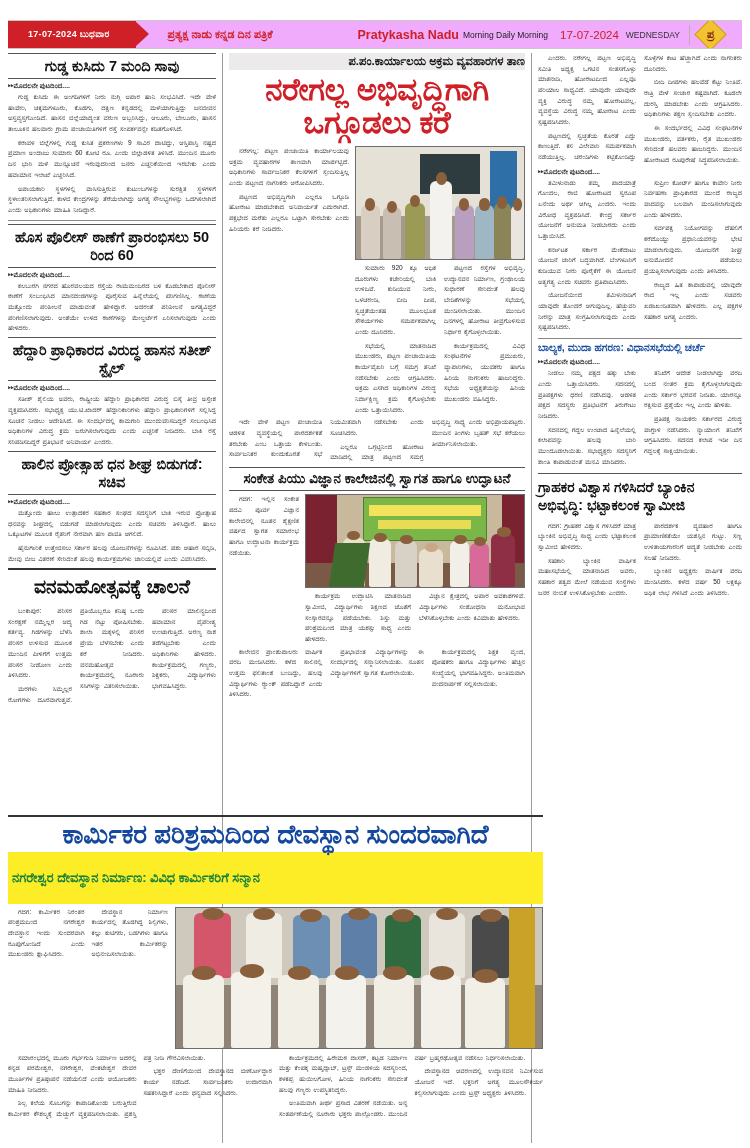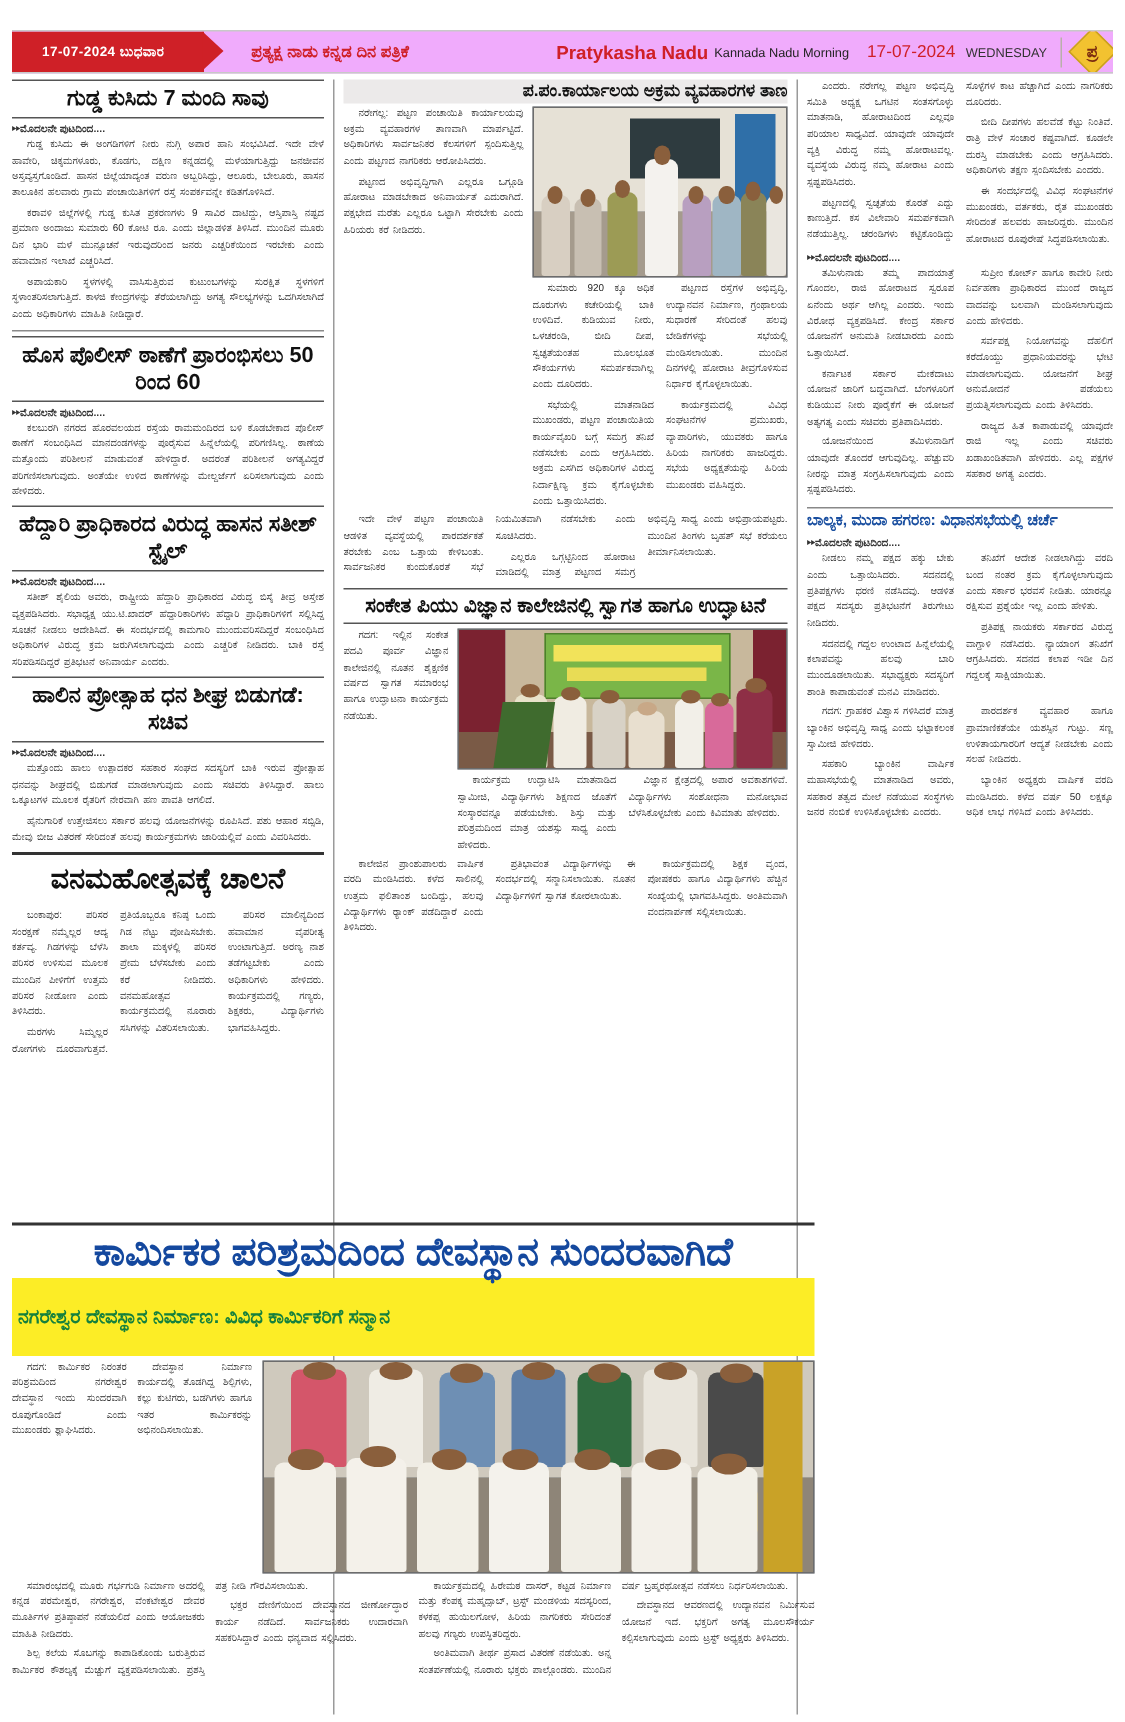--- a/index.html
+++ b/index.html
@@ -32,21 +32,21 @@
   .mh-datetab:after{
     content:"";position:absolute;right:-13px;top:0;
     width:0;height:0;border-style:solid;
     border-width:13.5px 0 13.5px 14px;
     border-color:transparent transparent transparent #cf2027;
   }
   .mh-tagline{
     color:#cf2027;font-weight:bold;font-size:11px;
     margin-left:32px;white-space:nowrap;
   }
-  .mh-right{margin-left:auto;display:flex;align-items:center;padding-right:2px;}
+  .mh-right{margin-left:auto;display:flex;align-items:center;padding-right:20px;}
   .mh-brand{color:#cf2027;font-weight:bold;font-size:12.5px;white-space:nowrap;}
   .mh-sub{color:#222;font-size:8.5px;margin-left:4px;white-space:nowrap;}
   .mh-date2{color:#cf2027;font-weight:normal;font-size:11.5px;margin-left:12px;white-space:nowrap;}
   .mh-day{color:#333;font-size:8.5px;margin-left:7px;white-space:nowrap;}
   .mh-sep{width:1px;height:20px;background:#b9b0aa;margin:0 9px;}
   .mh-logo{
     width:21px;height:21px;background:#f2c230;
     border:1px solid #c9a020;transform:rotate(45deg);
     display:flex;align-items:center;justify-content:center;
   }
@@ -143,21 +143,21 @@
 </head>
 <body>
 
 <div class="page">
 
   <div class="masthead">
     <div class="mh-datetab">17-07-2024 ಬುಧವಾರ</div>
     <div class="mh-tagline">ಪ್ರತ್ಯಕ್ಷ ನಾಡು ಕನ್ನಡ ದಿನ ಪತ್ರಿಕೆ</div>
     <div class="mh-right">
       <div class="mh-brand">Pratykasha Nadu</div>
-      <div class="mh-sub">Kannada Nadu Morning</div>
+      <div class="mh-sub">Morning Daily Morning</div>
       <div class="mh-date2">17-07-2024</div>
       <div class="mh-day">WEDNESDAY</div>
       <div class="mh-sep"></div>
       <div class="mh-logo">
           <span>ಪ್ರ</span>
         </div>
     </div>
   </div>
 
   <div class="body-grid">
@@ -211,20 +211,21 @@
           <p>ಪರಿಸರ ಮಾಲಿನ್ಯದಿಂದ ಹವಾಮಾನ ವೈಪರೀತ್ಯ ಉಂಟಾಗುತ್ತಿದೆ. ಅರಣ್ಯ ನಾಶ ತಡೆಗಟ್ಟಬೇಕು ಎಂದು ಅಧಿಕಾರಿಗಳು ಹೇಳಿದರು. ಕಾರ್ಯಕ್ರಮದಲ್ಲಿ ಗಣ್ಯರು, ಶಿಕ್ಷಕರು, ವಿದ್ಯಾರ್ಥಿಗಳು ಭಾಗವಹಿಸಿದ್ದರು.</p>
         </div>
       </div>
     </div>
 
     <div class="vline"></div>
 
     <div class="col-mid">
 
       <div class="kicker">ಪ.ಪಂ.ಕಾರ್ಯಾಲಯ ಅಕ್ರಮ ವ್ಯವಹಾರಗಳ ತಾಣ</div>
+      <div class="hl-red-big">ನರೇಗಲ್ಲ ಅಭಿವೃದ್ಧಿಗಾಗಿ ಒಗ್ಗೂಡಲು ಕರೆ</div>
 
       <div style="display:flex;gap:6px;margin-top:2px;">
         <div class="txt" style="width:120px;flex:none;">
           <p>ನರೇಗಲ್ಲ: ಪಟ್ಟಣ ಪಂಚಾಯಿತಿ ಕಾರ್ಯಾಲಯವು ಅಕ್ರಮ ವ್ಯವಹಾರಗಳ ತಾಣವಾಗಿ ಮಾರ್ಪಟ್ಟಿದೆ. ಅಧಿಕಾರಿಗಳು ಸಾರ್ವಜನಿಕರ ಕೆಲಸಗಳಿಗೆ ಸ್ಪಂದಿಸುತ್ತಿಲ್ಲ ಎಂದು ಪಟ್ಟಣದ ನಾಗರಿಕರು ಆರೋಪಿಸಿದರು.</p>
           <p>ಪಟ್ಟಣದ ಅಭಿವೃದ್ಧಿಗಾಗಿ ಎಲ್ಲರೂ ಒಗ್ಗೂಡಿ ಹೋರಾಟ ಮಾಡಬೇಕಾದ ಅನಿವಾರ್ಯತೆ ಎದುರಾಗಿದೆ. ಪಕ್ಷಭೇದ ಮರೆತು ಎಲ್ಲರೂ ಒಟ್ಟಾಗಿ ಸೇರಬೇಕು ಎಂದು ಹಿರಿಯರು ಕರೆ ನೀಡಿದರು.</p>
         </div>
         <div style="flex:1;">
           <div class="photo ph-meeting">
             <div class="wall" style="height:62%;background:#e6e1d6;"></div>
             <div class="board" style="left:38%;top:6%;width:36%;height:36%;"></div>
@@ -330,20 +331,21 @@
 
       <div class="hl-blue">ಬಾಲ್ಯಕ, ಮುದಾ ಹಗರಣ: ವಿಧಾನಸಭೆಯಲ್ಲಿ ಚರ್ಚೆ</div>
       <div class="byline">ಮೊದಲನೇ ಪುಟದಿಂದ....</div>
       <div class="txt cols2">
         <p>ನೀಡಲು ನಮ್ಮ ಪಕ್ಷದ ಹಕ್ಕು ಬೇಕು ಎಂದು ಒತ್ತಾಯಿಸಿದರು. ಸದನದಲ್ಲಿ ಪ್ರತಿಪಕ್ಷಗಳು ಧರಣಿ ನಡೆಸಿದವು. ಆಡಳಿತ ಪಕ್ಷದ ಸದಸ್ಯರು ಪ್ರತಿಭಟನೆಗೆ ತಿರುಗೇಟು ನೀಡಿದರು.</p>
         <p>ಸದನದಲ್ಲಿ ಗದ್ದಲ ಉಂಟಾದ ಹಿನ್ನೆಲೆಯಲ್ಲಿ ಕಲಾಪವನ್ನು ಹಲವು ಬಾರಿ ಮುಂದೂಡಲಾಯಿತು. ಸಭಾಧ್ಯಕ್ಷರು ಸದಸ್ಯರಿಗೆ ಶಾಂತಿ ಕಾಪಾಡುವಂತೆ ಮನವಿ ಮಾಡಿದರು.</p>
         <p>ತನಿಖೆಗೆ ಆದೇಶ ನೀಡಲಾಗಿದ್ದು ವರದಿ ಬಂದ ನಂತರ ಕ್ರಮ ಕೈಗೊಳ್ಳಲಾಗುವುದು ಎಂದು ಸರ್ಕಾರ ಭರವಸೆ ನೀಡಿತು. ಯಾರನ್ನೂ ರಕ್ಷಿಸುವ ಪ್ರಶ್ನೆಯೇ ಇಲ್ಲ ಎಂದು ಹೇಳಿತು.</p>
         <p>ಪ್ರತಿಪಕ್ಷ ನಾಯಕರು ಸರ್ಕಾರದ ವಿರುದ್ಧ ವಾಗ್ದಾಳಿ ನಡೆಸಿದರು. ನ್ಯಾಯಾಂಗ ತನಿಖೆಗೆ ಆಗ್ರಹಿಸಿದರು. ಸದನದ ಕಲಾಪ ಇಡೀ ದಿನ ಗದ್ದಲಕ್ಕೆ ಸಾಕ್ಷಿಯಾಯಿತು.</p>
       </div>
 
+      <div class="hl-blue-lg">ಗ್ರಾಹಕರ ವಿಶ್ವಾಸ ಗಳಿಸಿದರೆ ಬ್ಯಾಂಕಿನ ಅಭಿವೃದ್ಧಿ: ಭಟ್ಟಾಕಲಂಕ ಸ್ವಾಮೀಜಿ</div>
       <div class="txt cols2" style="margin-top:3px;">
         <p>ಗದಗ: ಗ್ರಾಹಕರ ವಿಶ್ವಾಸ ಗಳಿಸಿದರೆ ಮಾತ್ರ ಬ್ಯಾಂಕಿನ ಅಭಿವೃದ್ಧಿ ಸಾಧ್ಯ ಎಂದು ಭಟ್ಟಾಕಲಂಕ ಸ್ವಾಮೀಜಿ ಹೇಳಿದರು.</p>
         <p>ಸಹಕಾರಿ ಬ್ಯಾಂಕಿನ ವಾರ್ಷಿಕ ಮಹಾಸಭೆಯಲ್ಲಿ ಮಾತನಾಡಿದ ಅವರು, ಸಹಕಾರ ತತ್ವದ ಮೇಲೆ ನಡೆಯುವ ಸಂಸ್ಥೆಗಳು ಜನರ ನಂಬಿಕೆ ಉಳಿಸಿಕೊಳ್ಳಬೇಕು ಎಂದರು.</p>
         <p>ಪಾರದರ್ಶಕ ವ್ಯವಹಾರ ಹಾಗೂ ಪ್ರಾಮಾಣಿಕತೆಯೇ ಯಶಸ್ಸಿನ ಗುಟ್ಟು. ಸಣ್ಣ ಉಳಿತಾಯಗಾರರಿಗೆ ಆದ್ಯತೆ ನೀಡಬೇಕು ಎಂದು ಸಲಹೆ ನೀಡಿದರು.</p>
         <p>ಬ್ಯಾಂಕಿನ ಅಧ್ಯಕ್ಷರು ವಾರ್ಷಿಕ ವರದಿ ಮಂಡಿಸಿದರು. ಕಳೆದ ವರ್ಷ 50 ಲಕ್ಷಕ್ಕೂ ಅಧಿಕ ಲಾಭ ಗಳಿಸಿದೆ ಎಂದು ತಿಳಿಸಿದರು.</p>
       </div>
     </div>
   </div>
 
   <div style="position:absolute;left:8px;top:795px;width:535px;">

